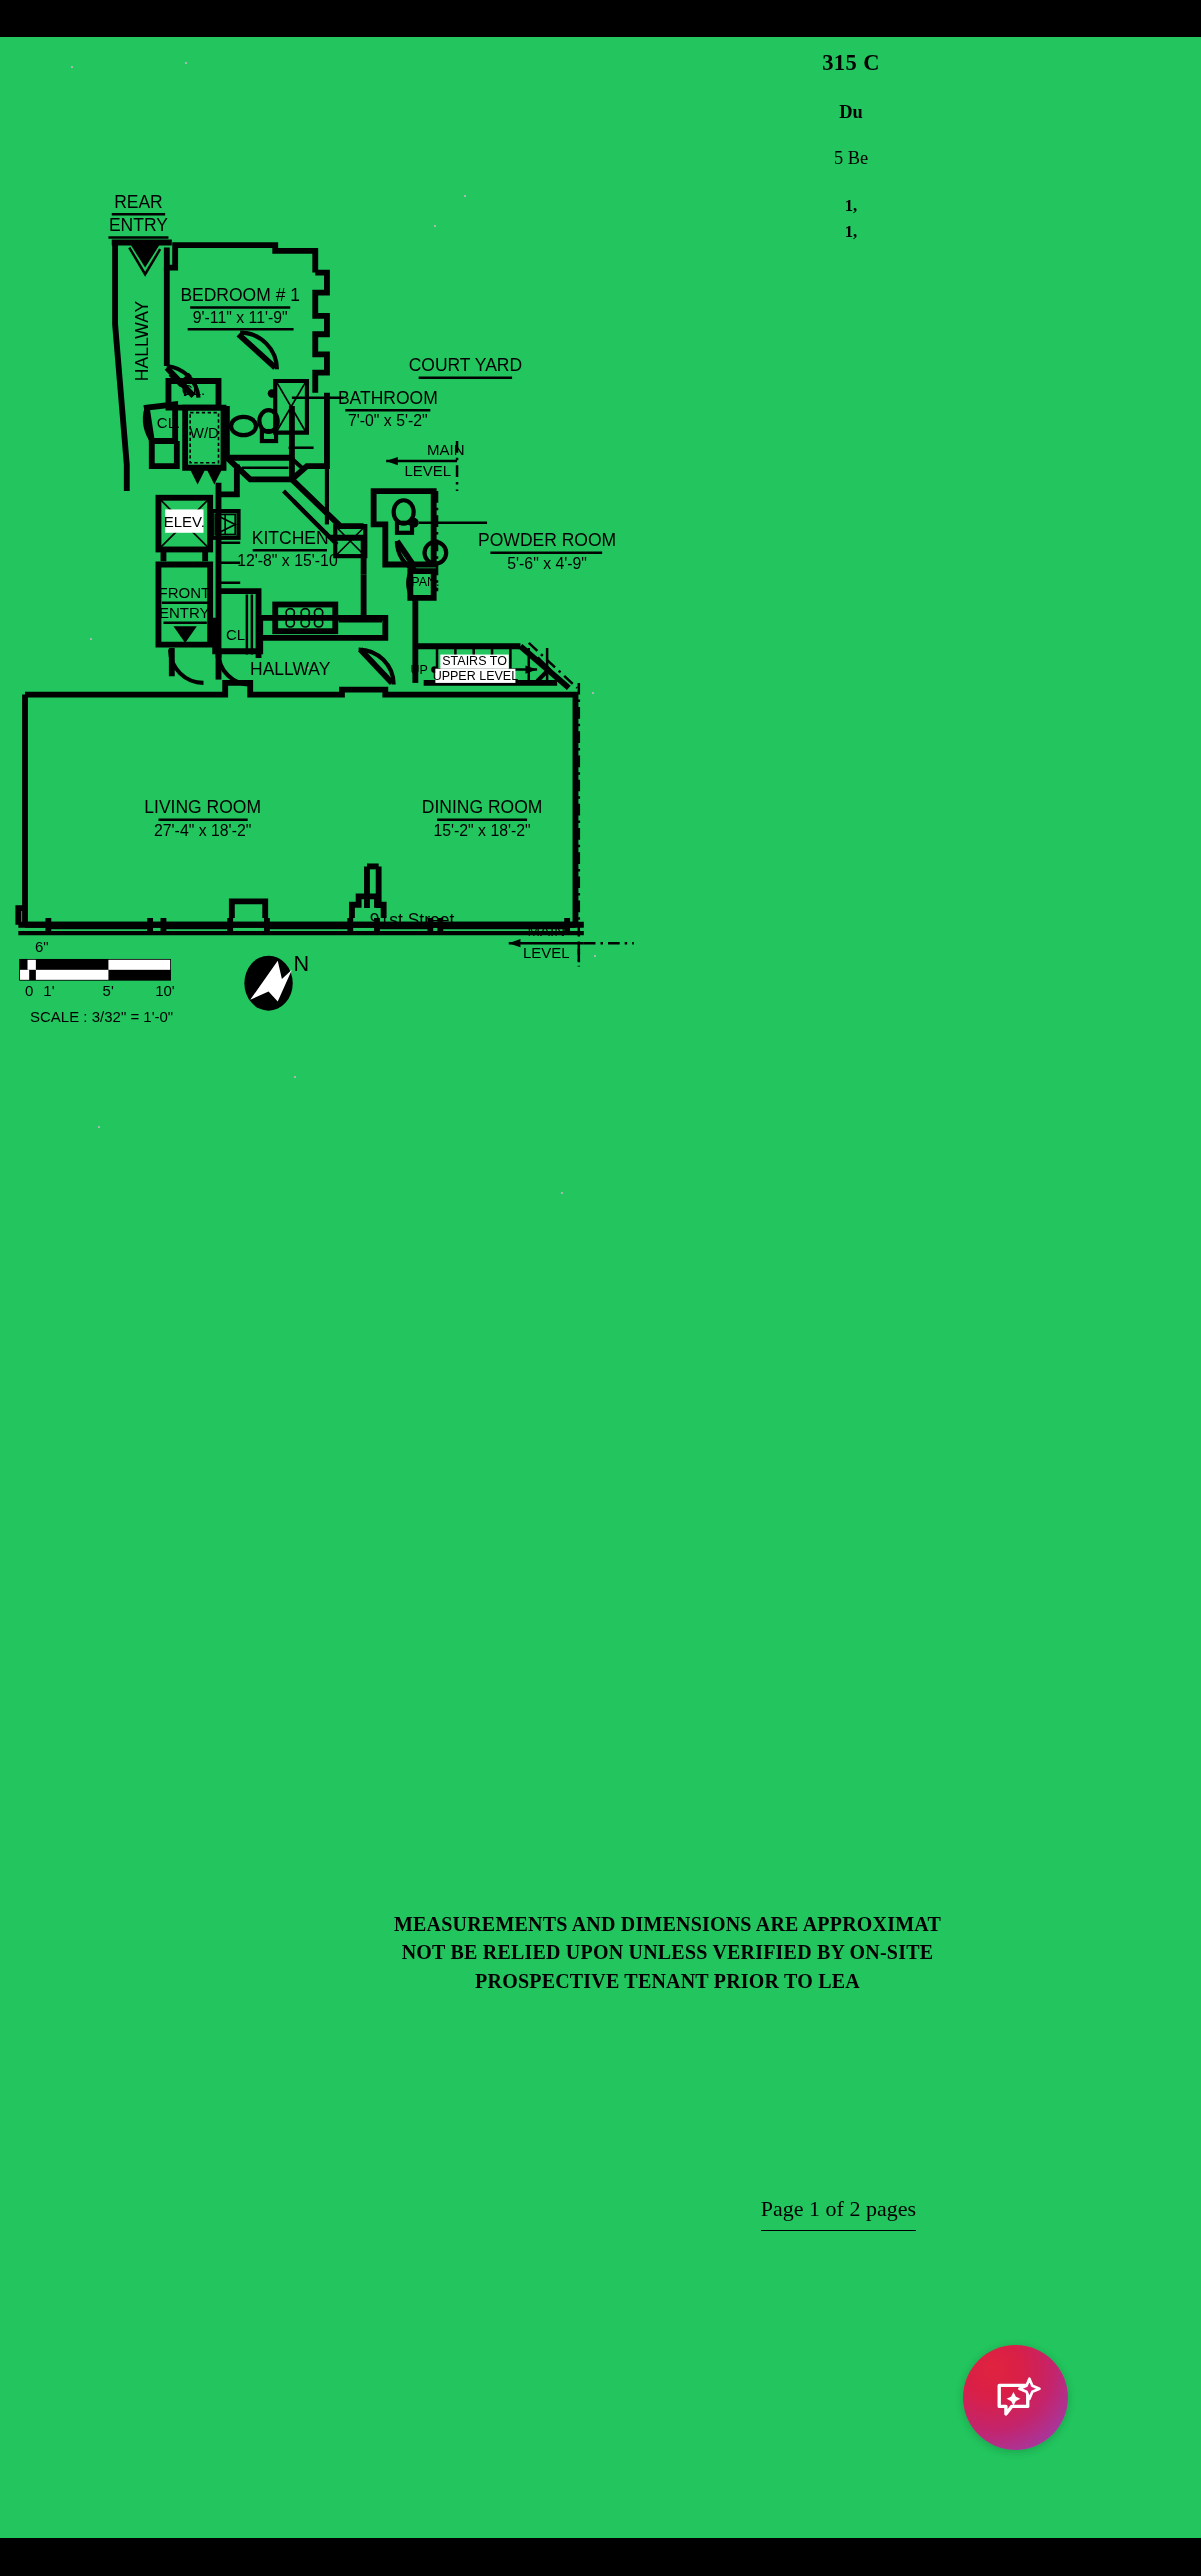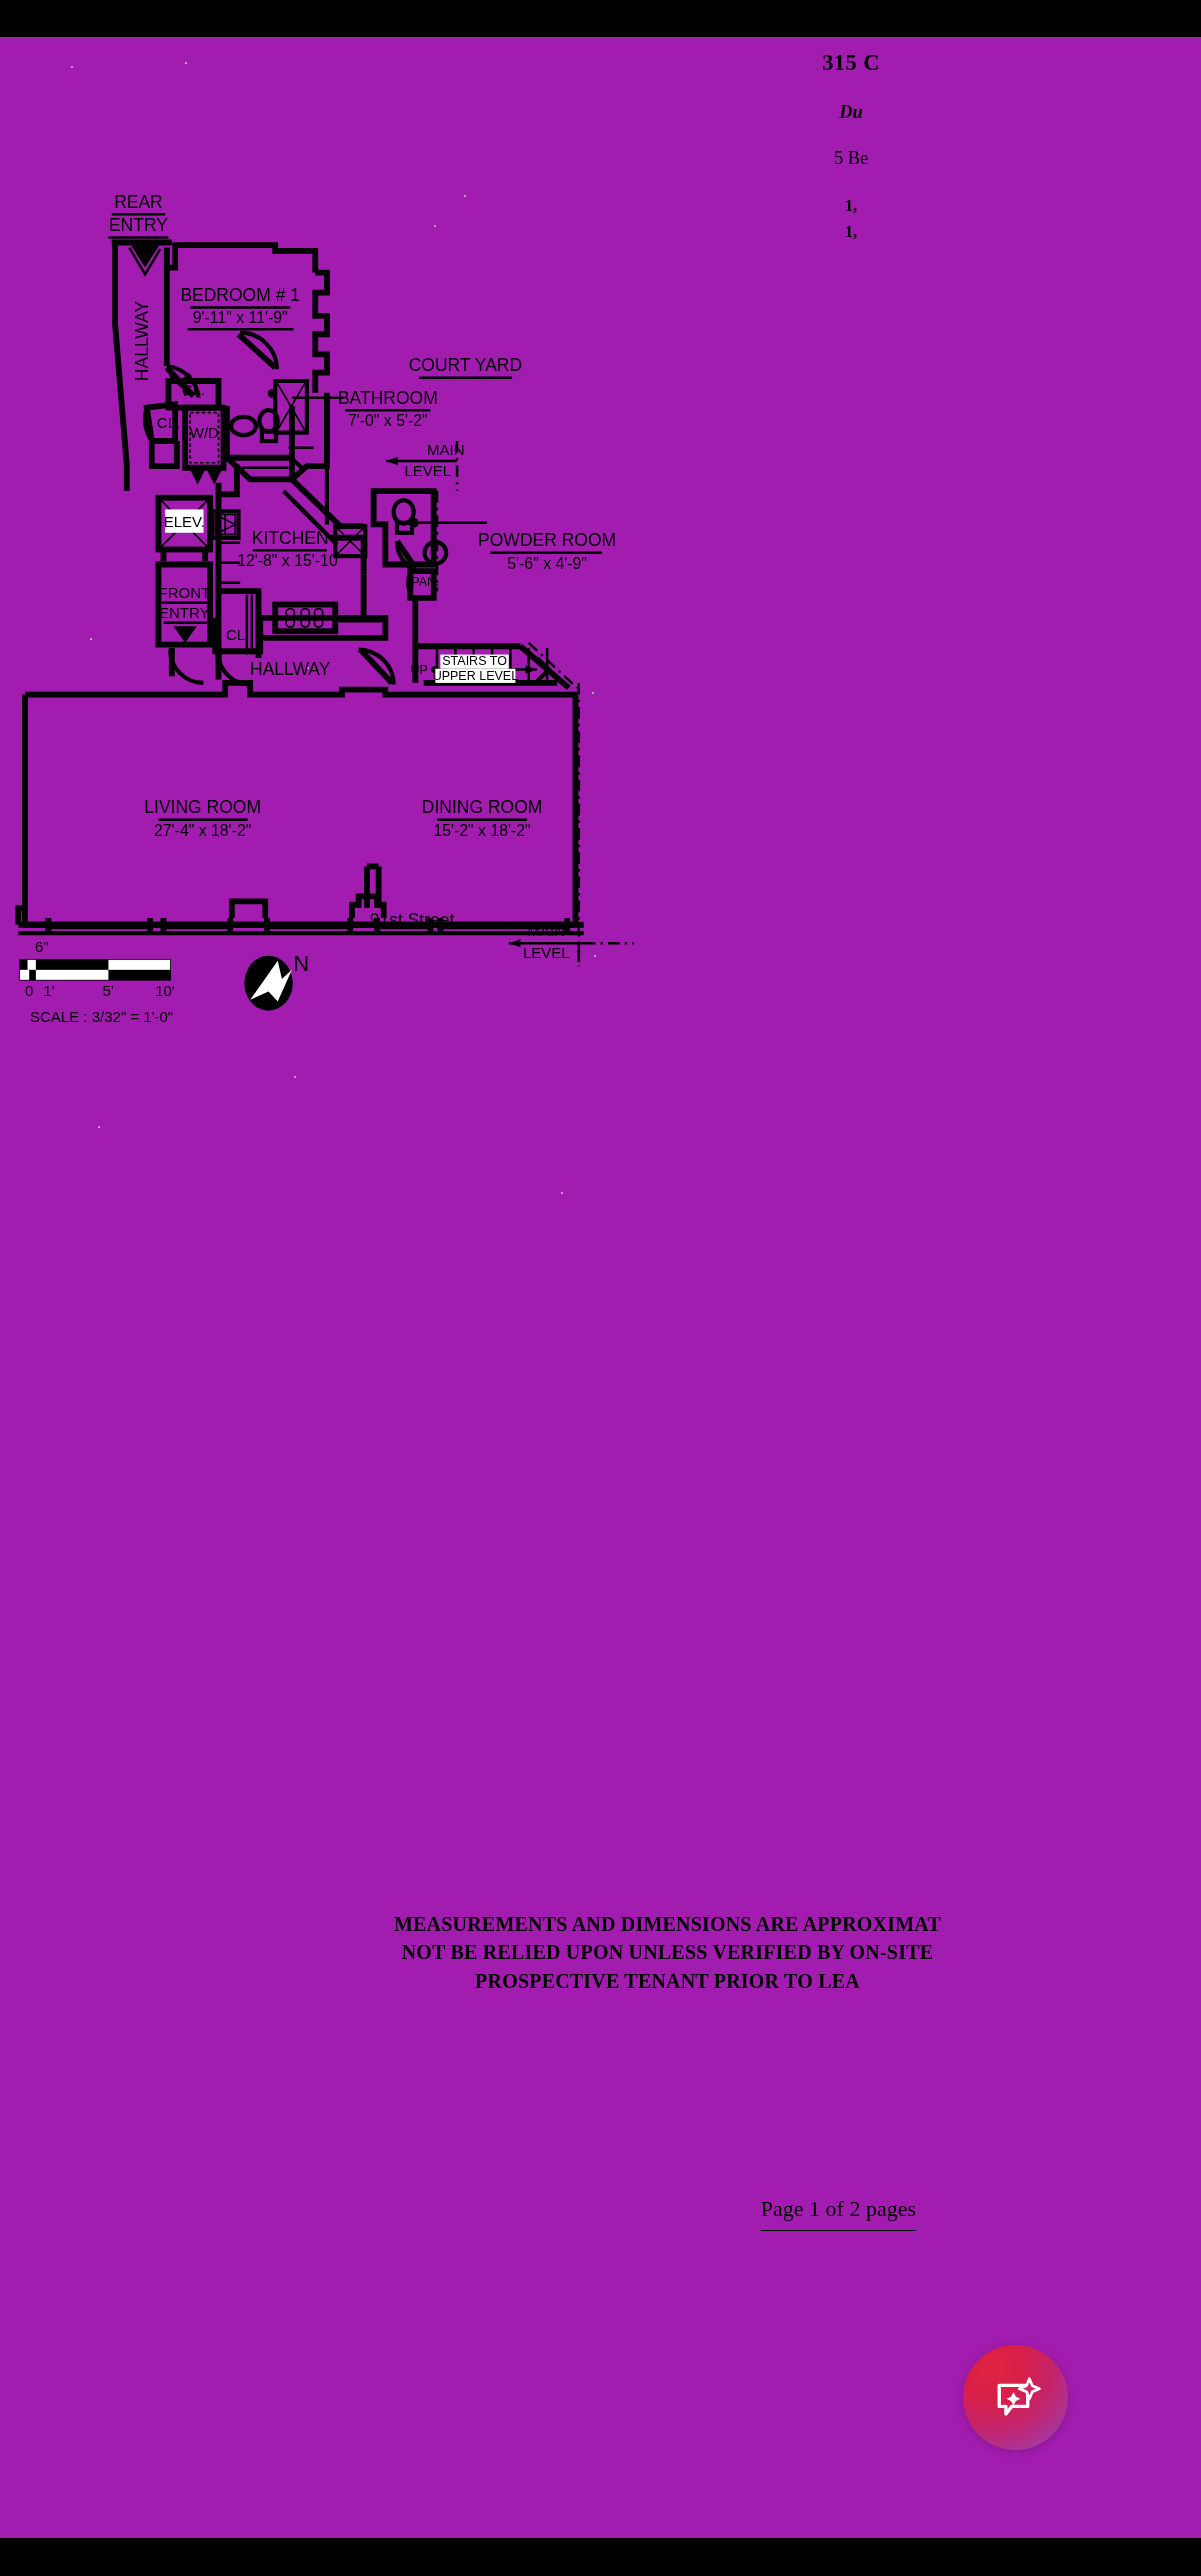--- a/index.html
+++ b/index.html
@@ -12,32 +12,32 @@
   #chrome-top {
     position:absolute; left:0; top:0; width:1201px; height:37px;
     background:#000000;
   }
   #chrome-bottom {
     position:absolute; left:0; top:2538px; width:1201px; height:38px;
     background:#000000;
   }
   #page-sheet {
     position:absolute; left:0; top:37px; width:1201px; height:2501px;
-    background:#a21caf;
+    background:#22c55e;
   }
   
   #title-block {
     position:absolute; left:534px; top:13.3px; width:634px;
     text-align:center;
     font-family:"Liberation Serif", serif;
     color:#000;
   }
   #title-block .addr1 { font-size:22.5px; font-weight:bold; letter-spacing:0.4px; line-height:1.18; }
   #title-block .addr2 { font-size:22.5px; font-weight:bold; line-height:1.18; }
-  #title-block .sub1 { font-size:18.4px; font-weight:bold; margin-top:25px;font-style:italic; }
+  #title-block .sub1 { font-size:18.4px; font-weight:bold; margin-top:25px; }
   #title-block .sub2 { font-size:18.4px; font-weight:normal; margin-top:25px; }
   #title-block .sqft { font-size:16.7px; font-weight:bold; margin-top:25px; line-height:1.45; text-align:center; }
 
   
   #plan-wrap { position:absolute; left:0px; top:37px; width:1020px; height:884px; }
 
   
   #disclaimer {
     position:absolute; left:67px; top:1873px; width:1201px;
     font-family:"Liberation Serif", serif; font-weight:bold;

